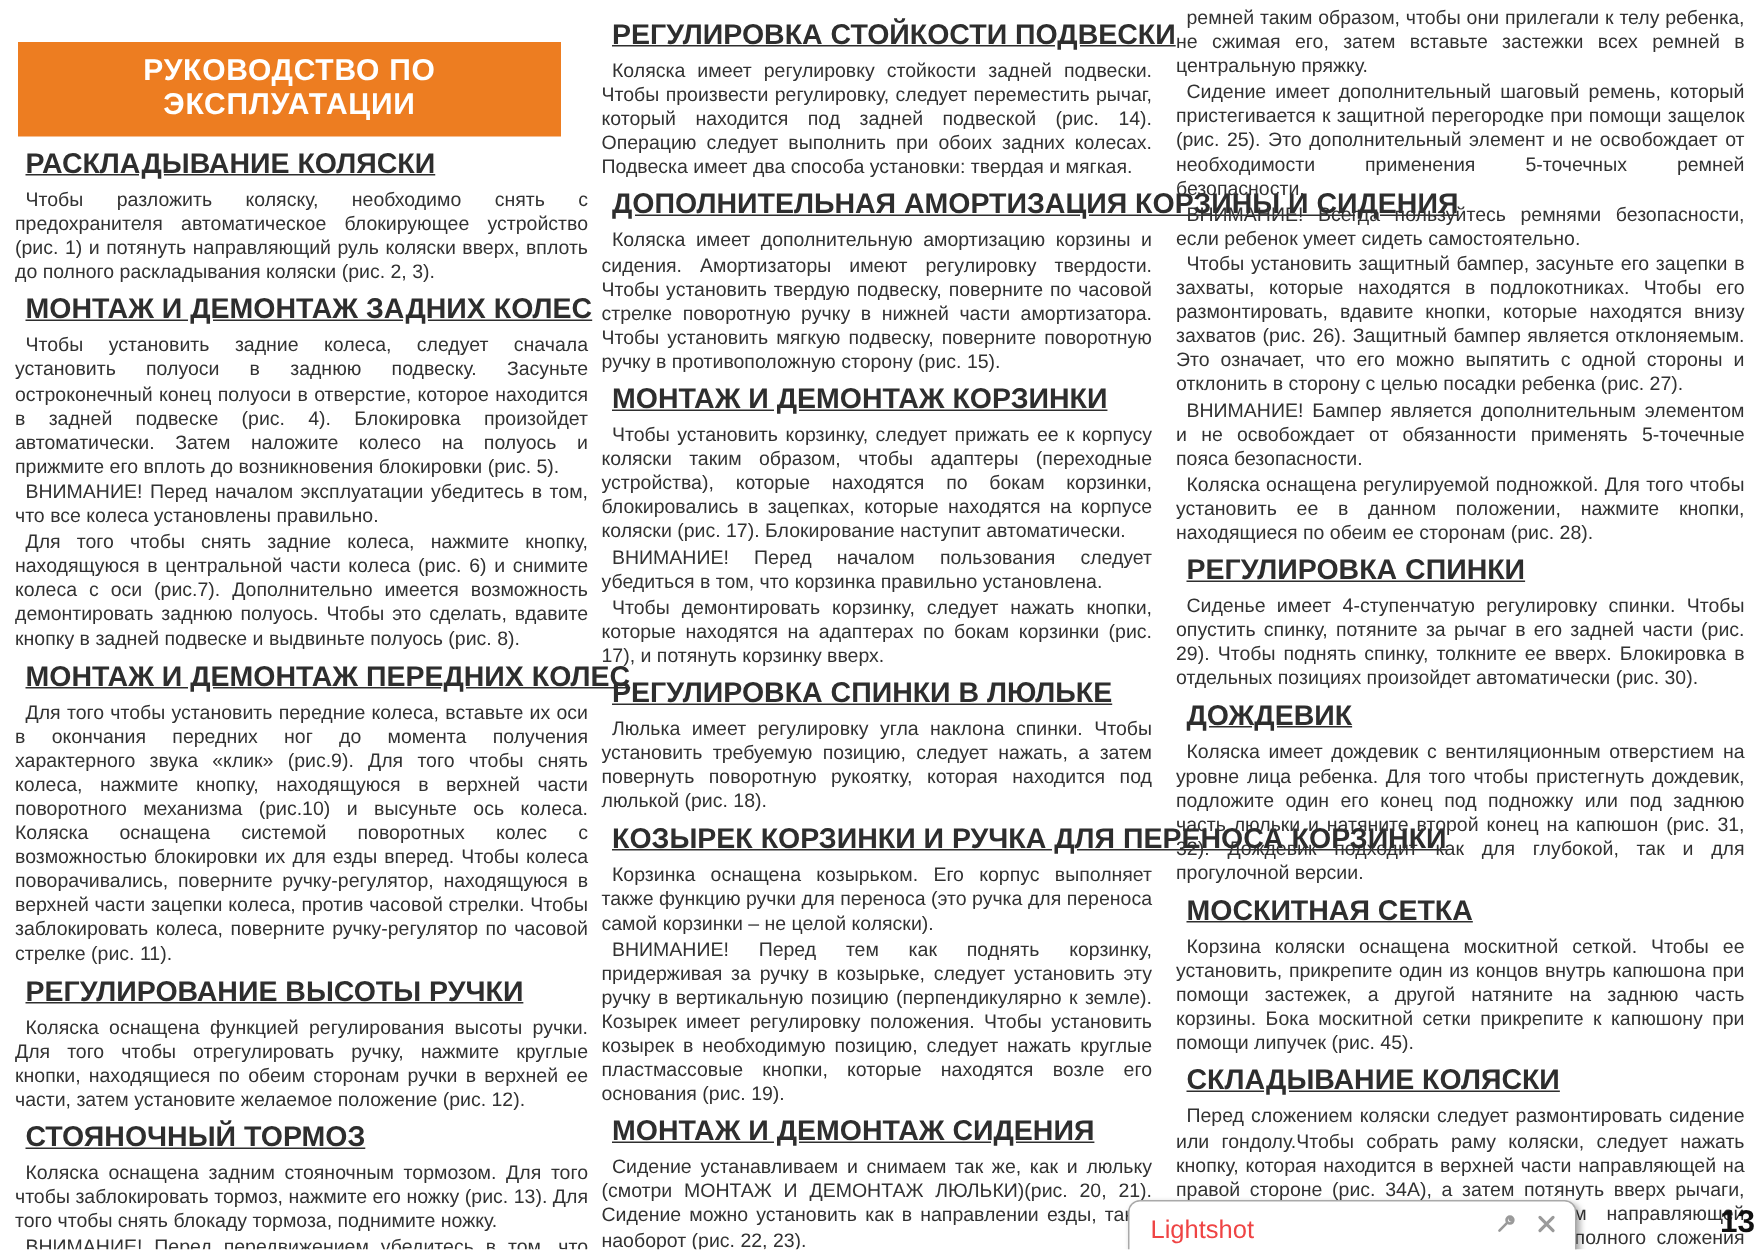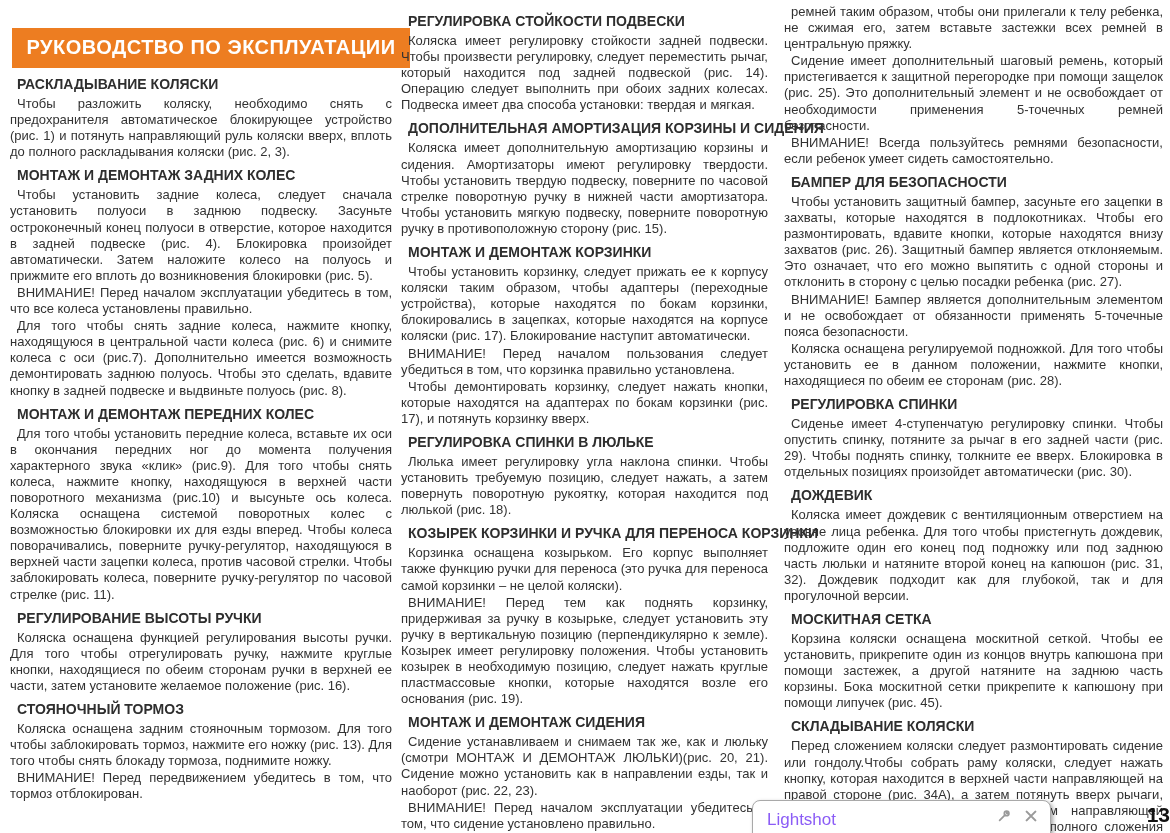--- a/index.html
+++ b/index.html
@@ -3,52 +3,52 @@
 <meta charset="utf-8">
 <style>
   html,body{margin:0;padding:0;background:#ffffff;}
   .page{position:relative;width:1170px;height:833px;background:#fff;overflow:hidden;
         font-family:"Liberation Sans", sans-serif;color:#333;}
   .col{position:absolute;top:0;}
   .col1{left:10px;top:24px;width:382px;}
   .col2{left:401px;top:6px;width:367px;}
   .col3{left:784px;top:4px;width:379px;}
   .banner{background:#ED7D21;color:#fff;font-weight:bold;font-size:20px;
-          text-align:center;letter-spacing:.5px;width:398px;margin:4px 0 8px 2px;
+          text-align:center;letter-spacing:.5px;width:362px;margin:4px 0 8px 2px;
           padding:8px 0 9px;}
-  .heading{font-weight:bold;font-size:14px;color:#2e2e2e;margin:7px 0 4px;
-           padding-left:7px;white-space:nowrap;}
+  .heading{font-weight:bold;font-size:19px;color:#2e2e2e;margin:7px 0 4px;
+           padding-left:7px;white-space:nowrap;text-decoration:underline;}
   .para{font-size:13px;line-height:16.1px;text-align:justify;text-indent:7px;
         margin:0 0 1px;color:#323232;}
   .pagenum{position:absolute;right:0;bottom:6px;font-size:21px;font-weight:bold;color:#111;}
   .lightshot{position:absolute;left:752px;top:800px;width:297px;height:46px;
              background:#fff;border:1px solid #a9a9a9;border-radius:8px;
              box-shadow:2px 2px 4px rgba(0,0,0,.35);z-index:5;}
-  .ls-title{position:absolute;left:14px;top:9px;font-size:17px;color:#8b5cf6;}
+  .ls-title{position:absolute;left:14px;top:9px;font-size:17px;color:#ef4444;}
   .ls-icons{position:absolute;right:12px;top:8px;display:flex;gap:13px;align-items:center;}
   .ls-icon{width:14px;height:14px;color:#9a9a9a;cursor:pointer;}
   .ls-icon svg{width:14px;height:14px;display:block;}
 </style>
 </head>
 <body>
 
 <div class="page">
 
   <div class="col col1">
     <div class="banner" style="background: rgb(237, 125, 33);">РУКОВОДСТВО ПО ЭКСПЛУАТАЦИИ</div>
   <div class="heading">РАСКЛАДЫВАНИЕ КОЛЯСКИ</div>
       <p class="para">Чтобы разложить коляску, необходимо снять с предохранителя автоматическое блокирующее устройство (рис. 1) и потянуть направляющий руль коляски вверх, вплоть до полного раскладывания коляски (рис. 2, 3).</p>
       <div class="heading">МОНТАЖ И ДЕМОНТАЖ ЗАДНИХ КОЛЕС</div>
       <p class="para">Чтобы установить задние колеса, следует сначала установить полуоси в заднюю подвеску. Засуньте остроконечный конец полуоси в отверстие, которое находится в задней подвеске (рис. 4). Блокировка произойдет автоматически. Затем наложите колесо на полуось и прижмите его вплоть до возникновения блокировки (рис. 5).</p>
       <p class="para">ВНИМАНИЕ! Перед началом эксплуатации убедитесь в том, что все колеса установлены правильно.</p>
       <p class="para">Для того чтобы снять задние колеса, нажмите кнопку, находящуюся в центральной части колеса (рис. 6) и снимите колеса с оси (рис.7). Дополнительно имеется возможность демонтировать заднюю полуось. Чтобы это сделать, вдавите кнопку в задней подвеске и выдвиньте полуось (рис. 8).</p>
       <div class="heading">МОНТАЖ И ДЕМОНТАЖ ПЕРЕДНИХ КОЛЕС</div>
       <p class="para">Для того чтобы установить передние колеса, вставьте их оси в окончания передних ног до момента получения характерного звука «клик» (рис.9). Для того чтобы снять колеса, нажмите кнопку, находящуюся в верхней части поворотного механизма (рис.10) и высуньте ось колеса. Коляска оснащена системой поворотных колес с возможностью блокировки их для езды вперед. Чтобы колеса поворачивались, поверните ручку-регулятор, находящуюся в верхней части зацепки колеса, против часовой стрелки. Чтобы заблокировать колеса, поверните ручку-регулятор по часовой стрелке (рис. 11).</p>
       <div class="heading">РЕГУЛИРОВАНИЕ ВЫСОТЫ РУЧКИ</div>
-      <p class="para">Коляска оснащена функцией регулирования высоты ручки. Для того чтобы отрегулировать ручку, нажмите круглые кнопки, находящиеся по обеим сторонам ручки в верхней ее части, затем установите желаемое положение (рис. 16).</p>
+      <p class="para">Коляска оснащена функцией регулирования высоты ручки. Для того чтобы отрегулировать ручку, нажмите круглые кнопки, находящиеся по обеим сторонам ручки в верхней ее части, затем установите желаемое положение (рис. 12).</p>
       <div class="heading">СТОЯНОЧНЫЙ ТОРМОЗ</div>
       <p class="para">Коляска оснащена задним стояночным тормозом. Для того чтобы заблокировать тормоз, нажмите его ножку (рис. 13). Для того чтобы снять блокаду тормоза, поднимите ножку.</p>
       <p class="para">ВНИМАНИЕ! Перед передвижением убедитесь в том, что тормоз отблокирован.</p>
     </div>
 
   <div class="col col2">
       <div class="heading">РЕГУЛИРОВКА СТОЙКОСТИ ПОДВЕСКИ</div>
       <p class="para">Коляска имеет регулировку стойкости задней подвески. Чтобы произвести регулировку, следует переместить рычаг, который находится под задней подвеской (рис. 14). Операцию следует выполнить при обоих задних колесах. Подвеска имеет два способа установки: твердая и мягкая.</p>
       <div class="heading">ДОПОЛНИТЕЛЬНАЯ АМОРТИЗАЦИЯ КОРЗИНЫ И СИДЕНИЯ</div>
       <p class="para">Коляска имеет дополнительную амортизацию корзины и сидения. Амортизаторы имеют регулировку твердости. Чтобы установить твердую подвеску, поверните по часовой стрелке поворотную ручку в нижней части амортизатора. Чтобы установить мягкую подвеску, поверните поворотную ручку в противоположную сторону (рис. 15).</p>
@@ -63,21 +63,20 @@
       <p class="para">ВНИМАНИЕ! Перед тем как поднять корзинку, придерживая за ручку в козырьке, следует установить эту ручку в вертикальную позицию (перпендикулярно к земле). Козырек имеет регулировку положения. Чтобы установить козырек в необходимую позицию, следует нажать круглые пластмассовые кнопки, которые находятся возле его основания (рис. 19).</p>
       <div class="heading">МОНТАЖ И ДЕМОНТАЖ СИДЕНИЯ</div>
       <p class="para">Сидение устанавливаем и снимаем так же, как и люльку (смотри МОНТАЖ И ДЕМОНТАЖ ЛЮЛЬКИ)(рис. 20, 21). Сидение можно установить как в направлении езды, так и наоборот (рис. 22, 23).</p>
       <p class="para">ВНИМАНИЕ! Перед началом эксплуатации убедитесь в том, что сидение установлено правильно.</p>
     </div>
 
   <div class="col col3">
       <p class="para">ремней таким образом, чтобы они прилегали к телу ребенка, не сжимая его, затем вставьте застежки всех ремней в центральную пряжку.</p>
       <p class="para">Сидение имеет дополнительный шаговый ремень, который пристегивается к защитной перегородке при помощи защелок (рис. 25). Это дополнительный элемент и не освобождает от необходимости применения 5-точечных ремней безопасности.</p>
       <p class="para">ВНИМАНИЕ! Всегда пользуйтесь ремнями безопасности, если ребенок умеет сидеть самостоятельно.</p>
-      <div class="heading">БАМПЕР ДЛЯ БЕЗОПАСНОСТИ</div>
       <p class="para">Чтобы установить защитный бампер, засуньте его зацепки в захваты, которые находятся в подлокотниках. Чтобы его размонтировать, вдавите кнопки, которые находятся внизу захватов (рис. 26). Защитный бампер является отклоняемым. Это означает, что его можно выпятить с одной стороны и отклонить в сторону с целью посадки ребенка (рис. 27).</p>
       <p class="para">ВНИМАНИЕ! Бампер является дополнительным элементом и не освобождает от обязанности применять 5-точечные пояса безопасности.</p>
       <p class="para">Коляска оснащена регулируемой подножкой. Для того чтобы установить ее в данном положении, нажмите кнопки, находящиеся по обеим ее сторонам (рис. 28).</p>
       <div class="heading">РЕГУЛИРОВКА СПИНКИ</div>
       <p class="para">Сиденье имеет 4-ступенчатую регулировку спинки. Чтобы опустить спинку, потяните за рычаг в его задней части (рис. 29). Чтобы поднять спинку, толкните ее вверх. Блокировка в отдельных позициях произойдет автоматически (рис. 30).</p>
       <div class="heading">ДОЖДЕВИК</div>
       <p class="para">Коляска имеет дождевик с вентиляционным отверстием на уровне лица ребенка. Для того чтобы пристегнуть дождевик, подложите один его конец под подножку или под заднюю часть люльки и натяните второй конец на капюшон (рис. 31, 32). Дождевик подходит как для глубокой, так и для прогулочной версии.</p>
       <div class="heading">МОСКИТНАЯ СЕТКА</div>
       <p class="para">Корзина коляски оснащена москитной сеткой. Чтобы ее установить, прикрепите один из концов внутрь капюшона при помощи застежек, а другой натяните на заднюю часть корзины. Бока москитной сетки прикрепите к капюшону при помощи липучек (рис. 45).</p>
       <div class="heading">СКЛАДЫВАНИЕ КОЛЯСКИ</div>

